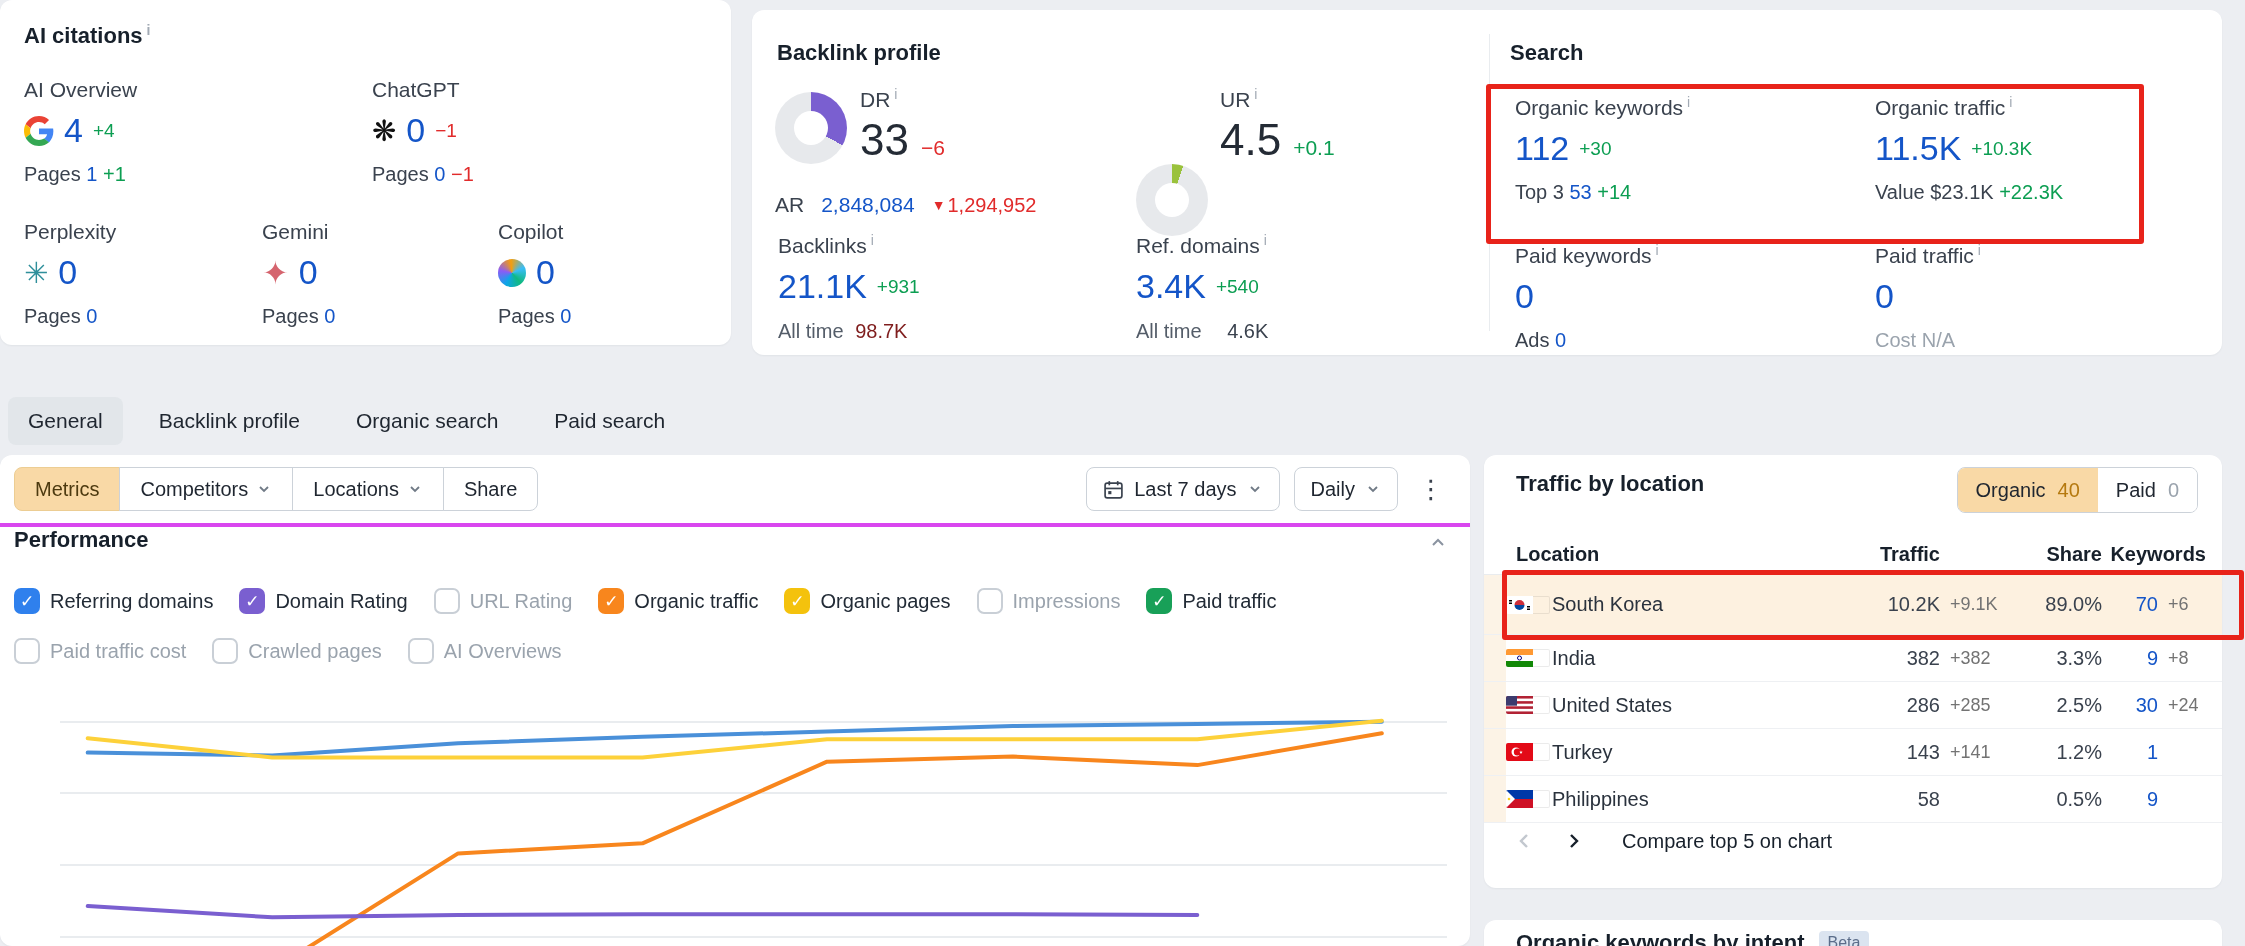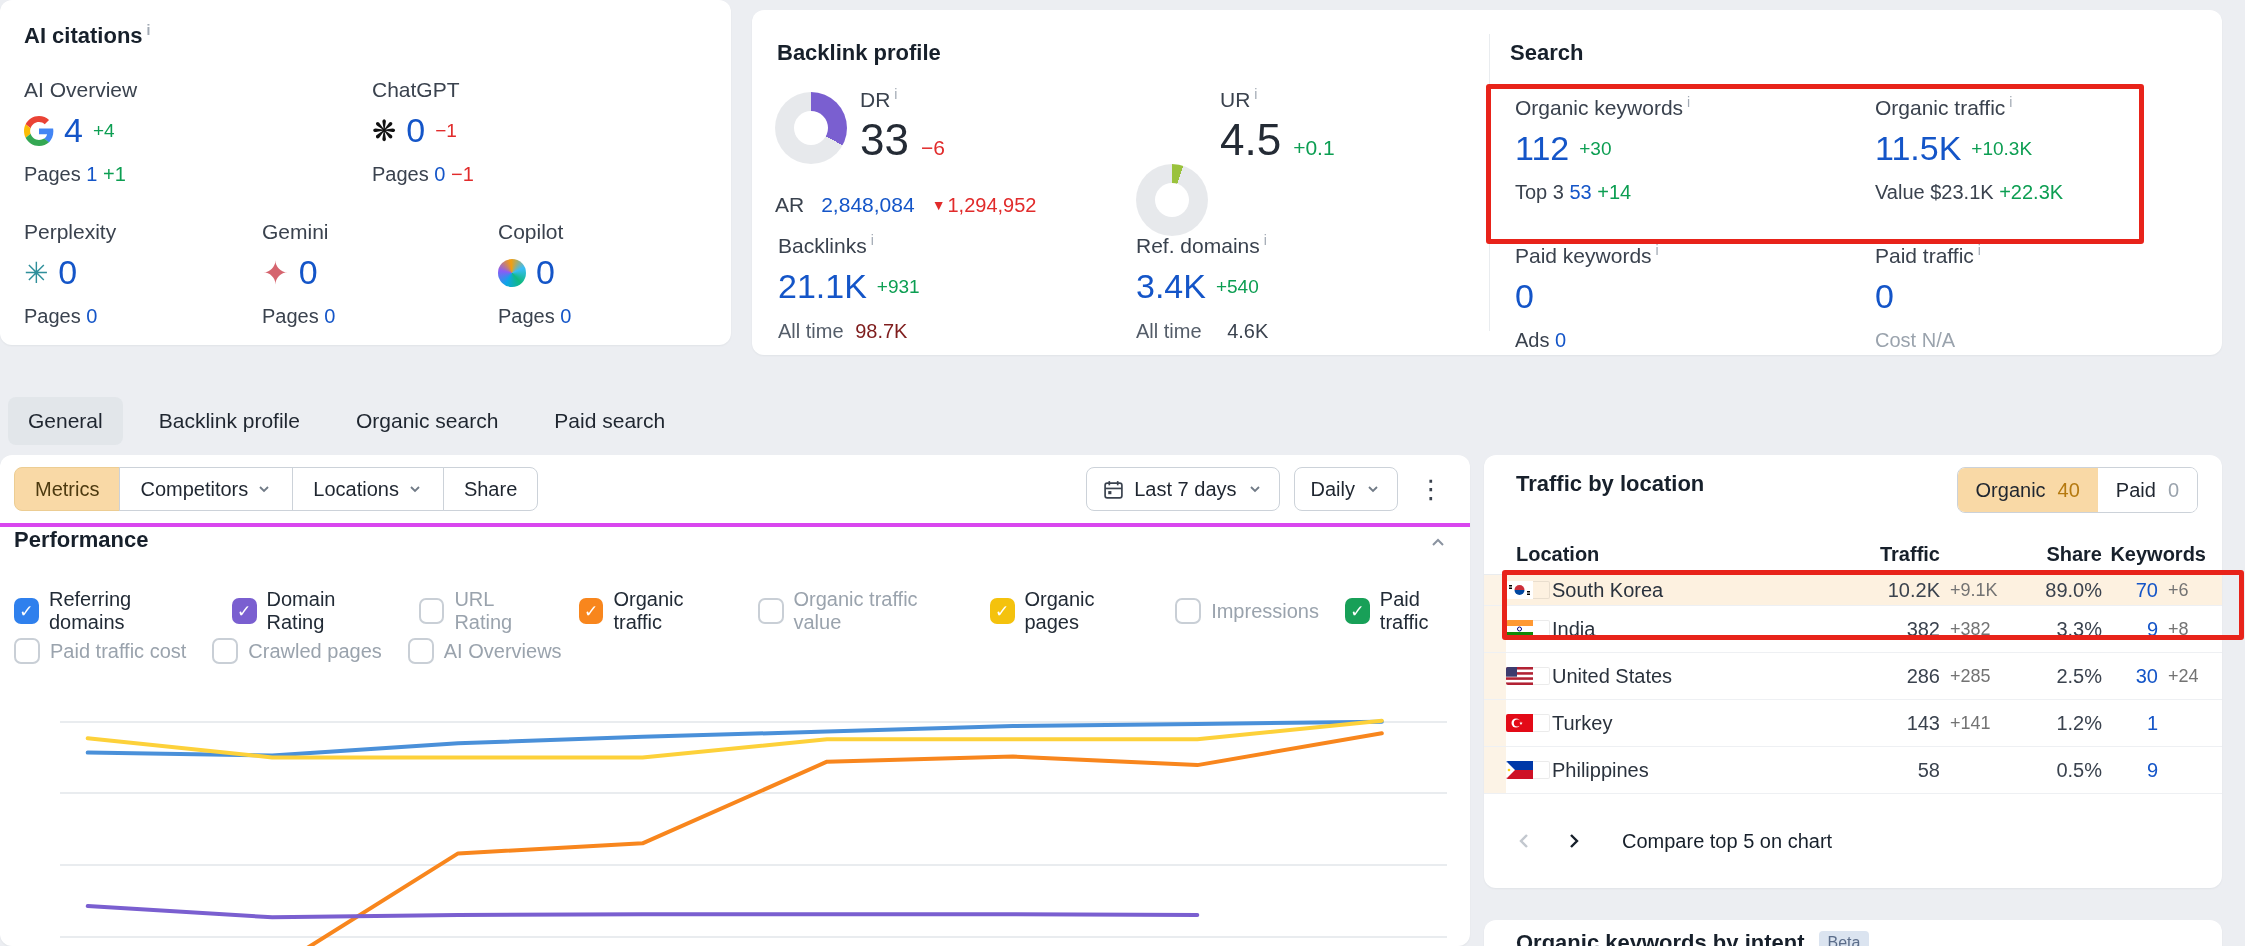--- a/index.html
+++ b/index.html
@@ -82,21 +82,21 @@
   .seg .cnt-org{color:#b5790f}
   .seg .cnt-paid{color:#9aa3ad}
   #thead{position:absolute;left:0;right:0;top:80px;height:40px;display:grid;
          grid-template-columns:32px 314px 110px 66px 96px 104px;align-items:center;
          font-size:20px;font-weight:700;color:#17202b;border-bottom:1px solid #e9ecef;box-sizing:border-box;padding-right:16px}
   .h-r{text-align:right}
   #tbody{position:absolute;left:0;right:0;top:120px}
   .trow{height:47px;display:grid;grid-template-columns:22px 44px 280px 110px 66px 96px 56px 48px;
         align-items:center;border-bottom:1px solid #eef0f3;box-sizing:border-box;padding-right:16px;cursor:pointer}
   .trow .strip{width:22px;height:100%;background:#fcf3e6}
-  .trow.highlight{background:#fdf1e0;height:31px}
+  .trow.highlight{background:#fdf1e0;height:60px}
   .flagwrap{display:inline-flex;border-radius:2px;overflow:hidden;box-shadow:inset 0 0 0 1px rgba(0,0,0,.08);line-height:0}
   .cname{font-size:20px;color:#2a323d;padding-left:2px}
   .c-r{text-align:right;font-size:20px;color:#3a424e}
   .c-d{font-size:18px;color:#737373;padding-left:10px}
   .c-kw{text-align:right;font-size:20px;color:#1455c8}
   #compare{position:absolute;left:32px;top:362px;height:48px;display:flex;align-items:center;gap:30px}
   .pag{cursor:pointer;display:inline-flex}
   #compare-label{font-size:20px;color:#17202b;margin-left:10px;cursor:pointer}
 
   
@@ -362,24 +362,20 @@
         <span>Domain Rating</span>
       </label>
     <label class="metric unchecked">
         <span class="cbx"></span>
         <span>URL Rating</span>
       </label>
     <label class="metric">
         <span class="cbx checked" style="background: rgb(248, 134, 29);"></span>
         <span>Organic traffic</span>
       </label>
-    <label class="metric unchecked">
-        <span class="cbx"></span>
-        <span>Organic traffic value</span>
-      </label>
     <label class="metric">
         <span class="cbx checked" style="background: rgb(244, 194, 13);"></span>
         <span>Organic pages</span>
       </label>
     <label class="metric unchecked">
         <span class="cbx"></span>
         <span>Impressions</span>
       </label>
     <label class="metric">
         <span class="cbx checked" style="background: rgb(24, 160, 88);"></span>

